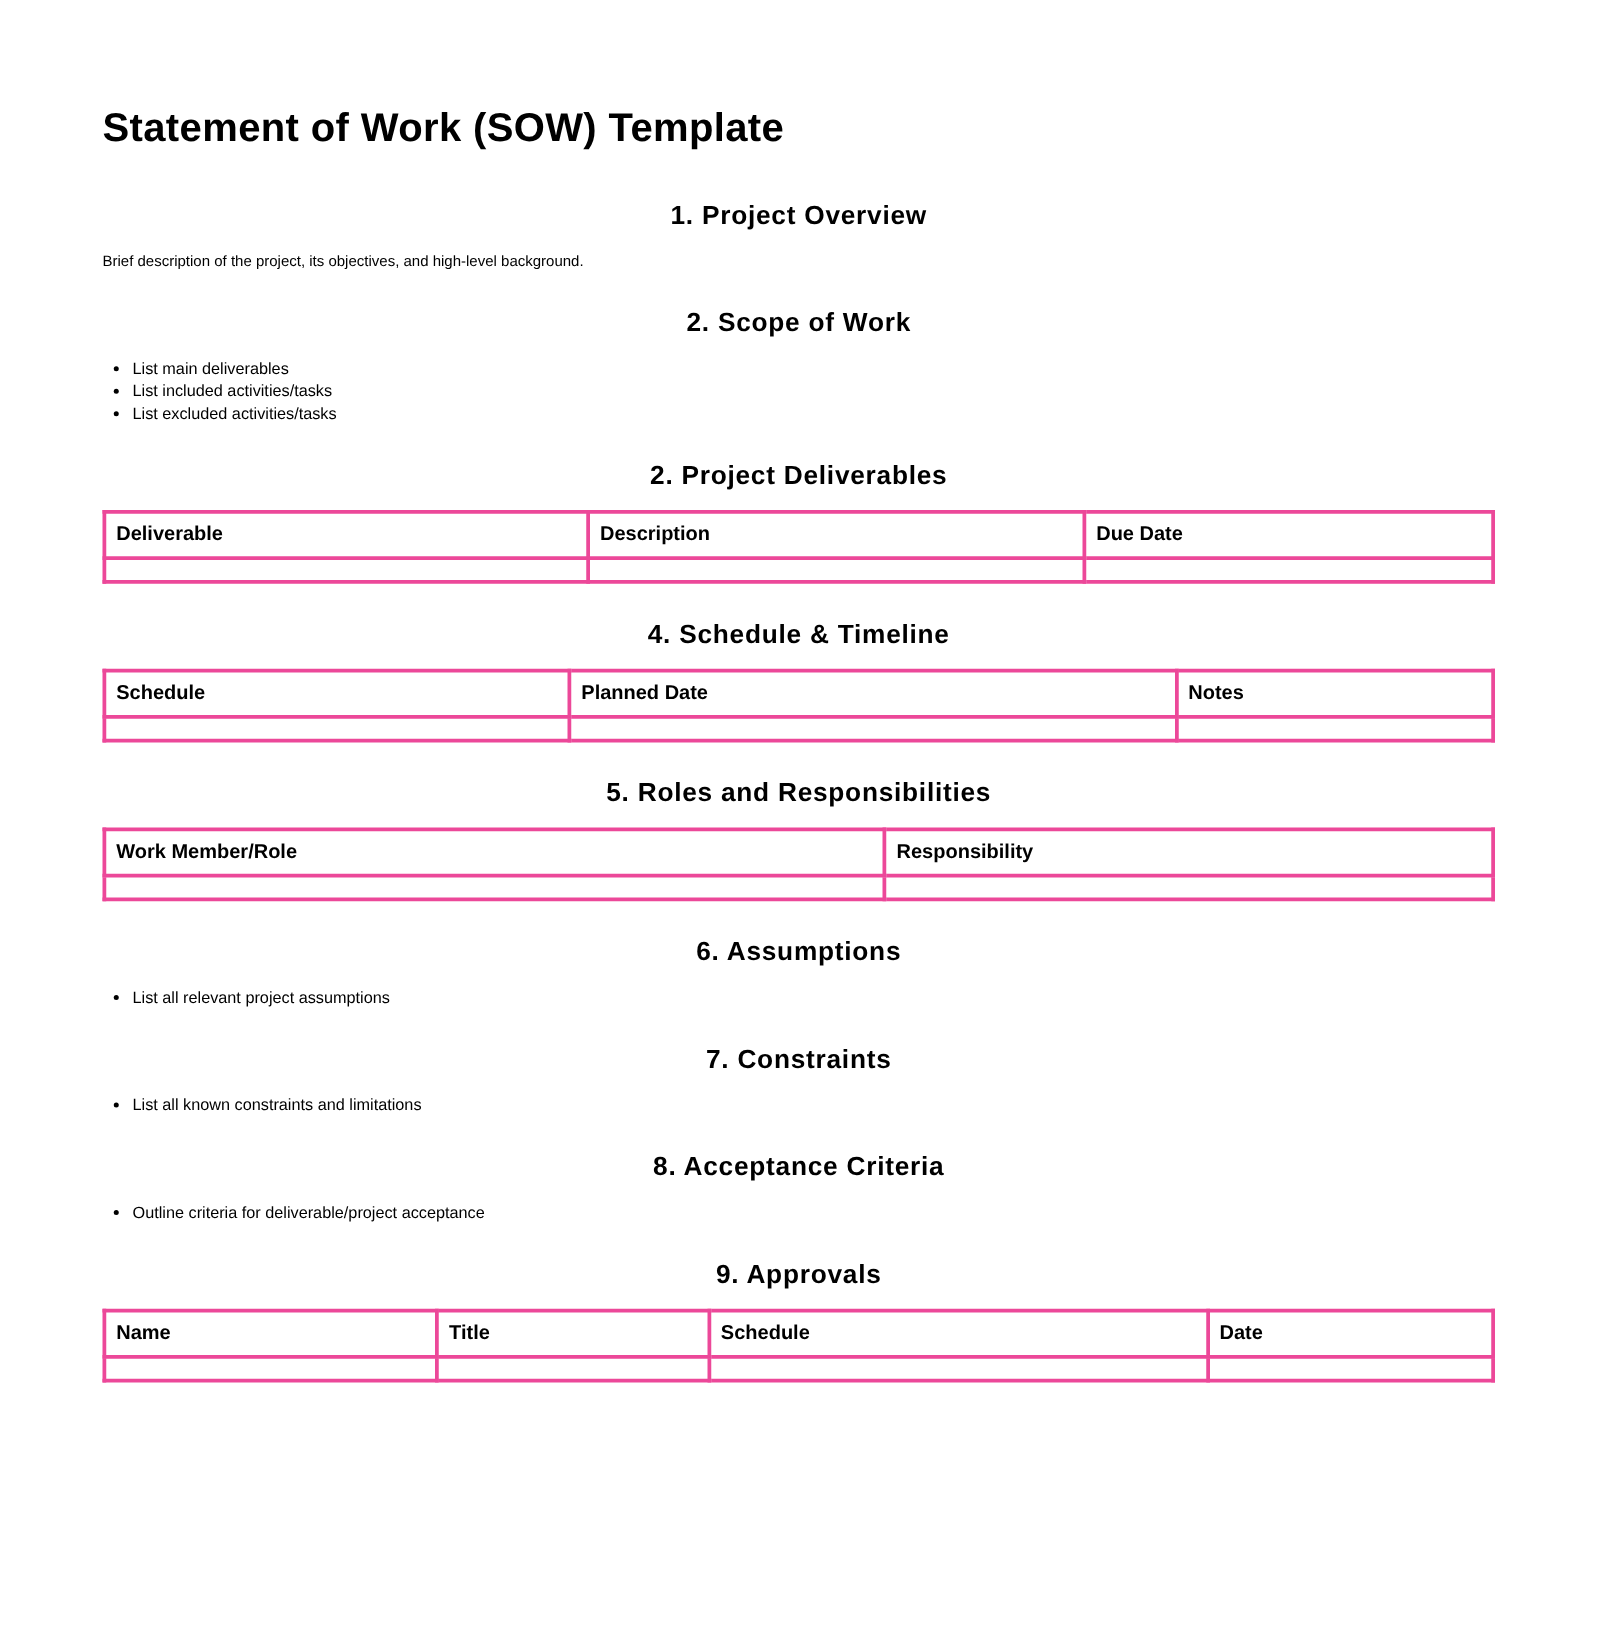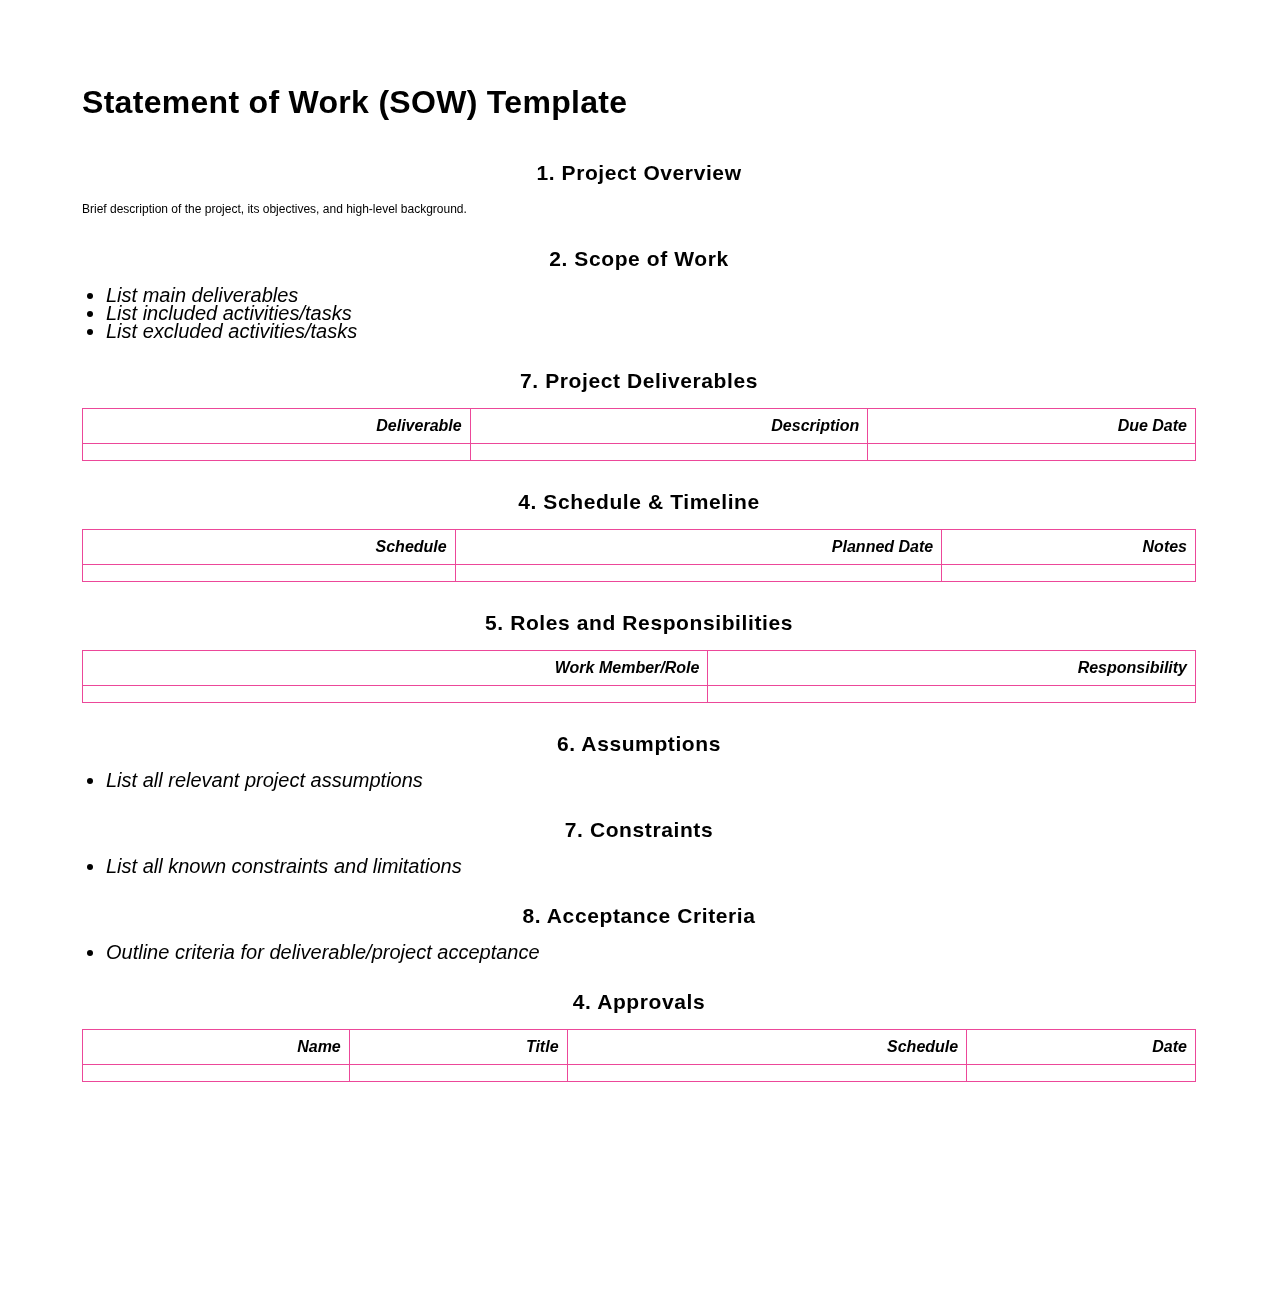--- a/index.html
+++ b/index.html
@@ -31,36 +31,34 @@
     }
     .section { margin-bottom: 28px; }
     p {
       font-size: 12px;
       margin: 0;
       line-height: 18px;
     }
     ul {
       margin: 0;
       padding-left: 24px;
-      font-size: 20px;
+      font-size: 13px;
       line-height: 18px;
-      font-style: italic;
     }
     ul li { margin: 0; }
     table {
       width: 1114px;
       border-collapse: collapse;
       font-size: 16px;
       margin-top: 8px;
     }
     th, td {
-      border: 1px solid #ec4899;
-      text-align: right;
+      border: 3px solid #ec4899;
+      text-align: left;
       padding: 8px;
-      font-style: italic;
     }
     th { font-weight: bold; height: 18px; }
     td { height: 0; padding: 0 8px; }
     td .cell-fill { height: 16px; }
   </style>
 </head>
 <body>
 
 <div class="page">
 
@@ -74,21 +72,21 @@
   <div class="section">
     <h2>2. Scope of Work</h2>
     <ul>
       <li>List main deliverables</li>
       <li>List included activities/tasks</li>
       <li>List excluded activities/tasks</li>
     </ul>
   </div>
 
   <div class="section">
-    <h2>7. Project Deliverables</h2>
+    <h2>2. Project Deliverables</h2>
     <table>
       <colgroup>
           <col style="width:388px">
           <col style="width:398px">
           <col style="width:328px">
         </colgroup>
       <thead>
         <tr>
           <th>Deliverable</th>
           <th>Description</th>
@@ -183,21 +181,21 @@
   </div>
 
   <div class="section">
     <h2>8. Acceptance Criteria</h2>
     <ul>
       <li>Outline criteria for deliverable/project acceptance</li>
     </ul>
   </div>
 
   <div class="section">
-    <h2>4. Approvals</h2>
+    <h2>9. Approvals</h2>
     <table>
       <colgroup>
           <col style="width:267px">
           <col style="width:218px">
           <col style="width:400px">
           <col style="width:229px">
         </colgroup>
       <thead>
         <tr>
           <th>Name</th>

